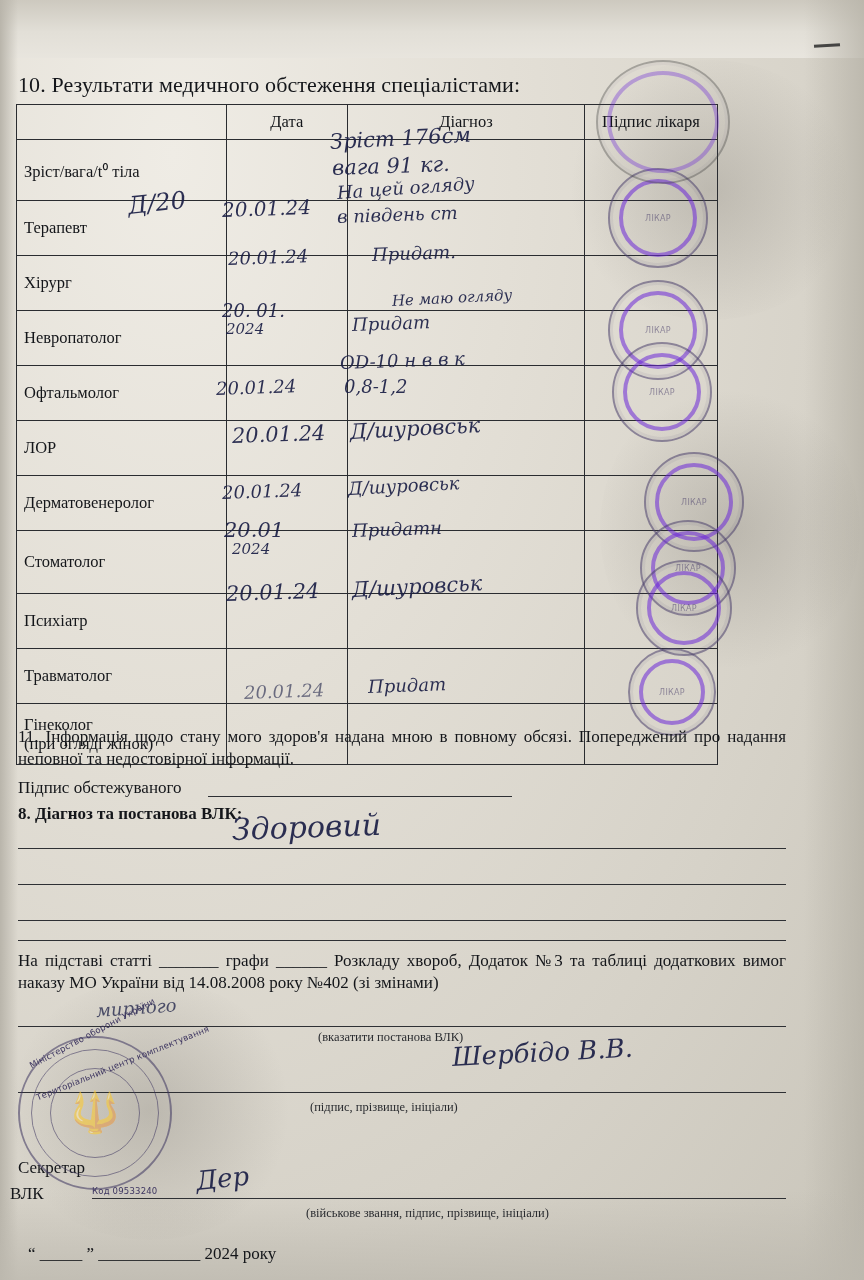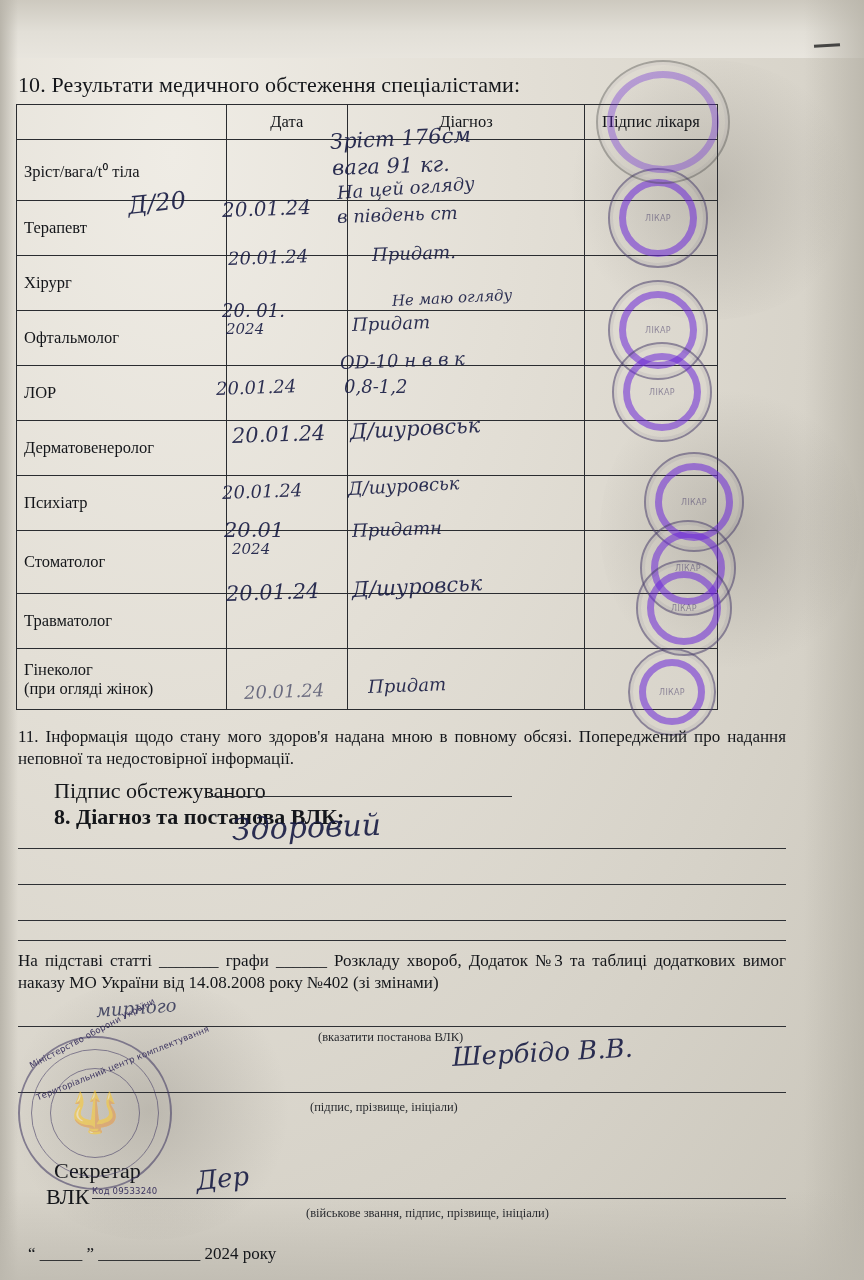--- a/index.html
+++ b/index.html
@@ -109,21 +109,21 @@
     border: 2px solid #4a3f6b;
     color: #4a3f6b;
     opacity: .55;
     box-shadow: 0 0 0 3px rgba(74,63,107,.14) inset;
     font-family: "DejaVu Sans", sans-serif;
     font-size: 7px;
     text-align: center;
     pointer-events: none;
   }
   .stamp .inner {
-    position:absolute; inset:9px; border-radius:50%; border:7px solid #6d28d9;
+    position:absolute; inset:9px; border-radius:50%; border:4px solid #6d28d9;
     display:flex; align-items:center; justify-content:center;
     font-size:8px; letter-spacing:.3px;text-align:right;
   }
   .stamp-big {
     position:absolute; width:150px; height:150px; border-radius:50%;
     border:2px solid #3d3560; opacity:.55;
   }
   .stamp-big .ring2 { position:absolute; inset:11px; border-radius:50%; border:1px solid #3d3560; }
   .stamp-big .ring3 { position:absolute; inset:30px; border-radius:50%; border:1px solid #3d3560; }
   .stamp-txt {
@@ -145,21 +145,21 @@
   .rule {
     position:absolute; height:1px; background:#2e3034;
   }
   .caption {
     position:absolute;
     font-size: 12.5px;
     color:#2a2c30;
     font-family:"Liberation Serif", serif;
   }
   .label-left {
-    position:absolute; font-size:22px;margin-left:36px;
+    position:absolute; font-size:17px;
   }
   .footer-date {
     position:absolute; font-size:17px;
   }
 </style>
 </head>
 <body>
 
 <div id="page">
   <div class="paper-base"></div>
@@ -197,45 +197,51 @@
         <td class="cdiag"></td>
         <td class="csign"></td>
       </tr>
       <tr>
         <td class="rowlabel">Хірург</td>
         <td class="cdate"></td>
         <td class="cdiag"></td>
         <td class="csign"></td>
       </tr>
       <tr>
+        <td class="rowlabel">Невропатолог</td>
+        <td class="cdate"></td>
+        <td class="cdiag"></td>
+        <td class="csign"></td>
+      </tr>
+      <tr>
         <td class="rowlabel">Офтальмолог</td>
         <td class="cdate"></td>
         <td class="cdiag"></td>
         <td class="csign"></td>
       </tr>
       <tr>
         <td class="rowlabel">ЛОР</td>
         <td class="cdate"></td>
         <td class="cdiag"></td>
         <td class="csign"></td>
       </tr>
       <tr>
         <td class="rowlabel">Дерматовенеролог</td>
         <td class="cdate"></td>
         <td class="cdiag"></td>
         <td class="csign"></td>
       </tr>
       <tr>
+        <td class="rowlabel" style="height:54px;">Стоматолог</td>
+        <td class="cdate"></td>
+        <td class="cdiag"></td>
+        <td class="csign"></td>
+      </tr>
+      <tr>
         <td class="rowlabel">Психіатр</td>
-        <td class="cdate"></td>
-        <td class="cdiag"></td>
-        <td class="csign"></td>
-      </tr>
-      <tr>
-        <td class="rowlabel" style="height:54px;">Стоматолог</td>
         <td class="cdate"></td>
         <td class="cdiag"></td>
         <td class="csign"></td>
       </tr>
       <tr>
         <td class="rowlabel">Травматолог</td>
         <td class="cdate"></td>
         <td class="cdiag"></td>
         <td class="csign"></td>
       </tr>

